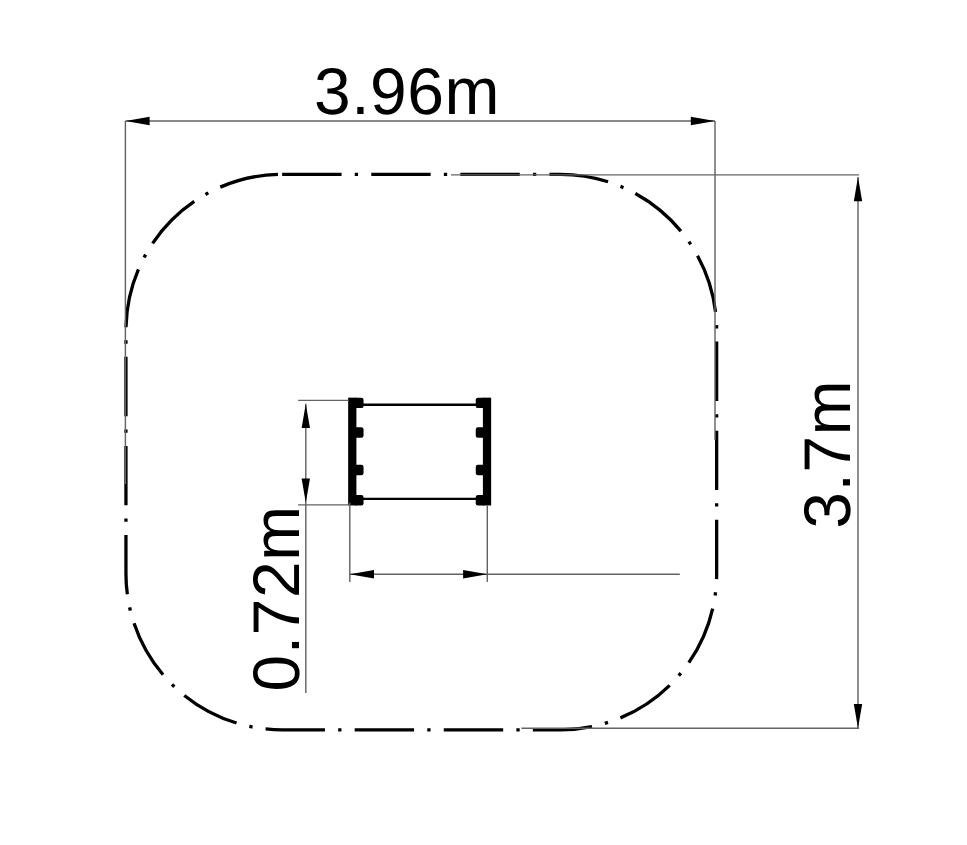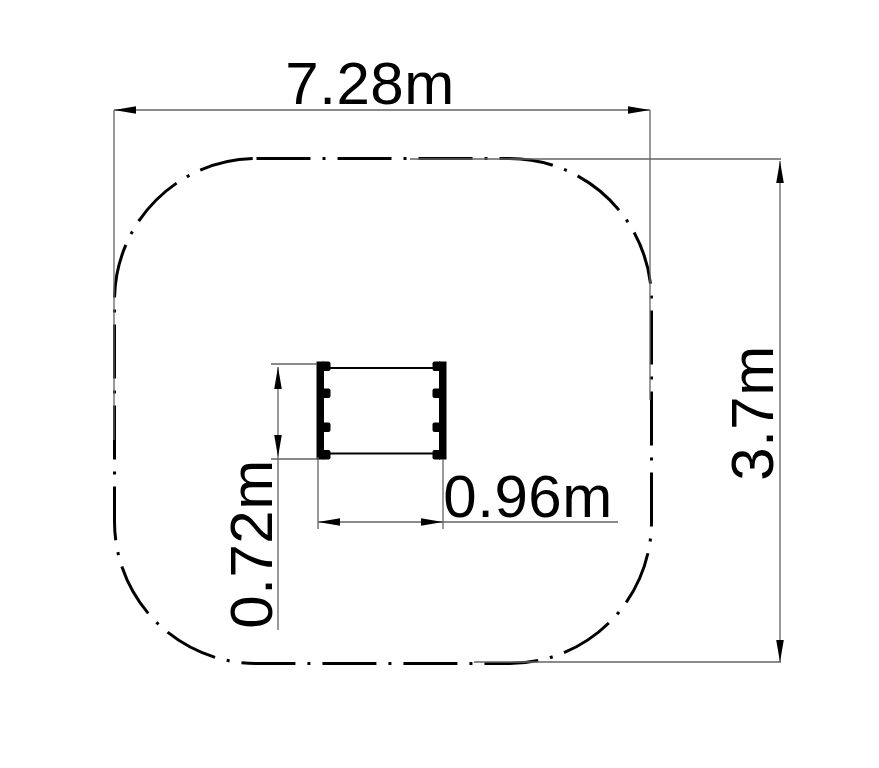--- a/index.html
+++ b/index.html
@@ -90,20 +90,19 @@
 
     <g>
       <line class="t" x1="278" y1="367" x2="278" y2="630"></line>
       <line class="t" x1="271" y1="364" x2="317" y2="364"></line>
       <line class="t" x1="271" y1="459" x2="317" y2="459"></line>
       <polygon class="a" points="278,367 274.2,389 281.8,389"></polygon>
       <polygon class="a" points="278,457 274.2,435 281.8,435"></polygon>
     </g>
   </svg>
 
-  <div class="dim-label" style="left:370px;top:84px;">7.28m</div>
+  <div class="dim-label" style="left:370px;top:84px;">3.96m</div>
 
   <div class="dim-label rot" style="left:753px;top:413px;">3.7m</div>
 
-  <div class="dim-label" style="left:528px;top:497px;">0.96m</div>
 
   <div class="dim-label rot" style="left:252px;top:544px;">0.72m</div>
 </div>
 
 </body></html>

